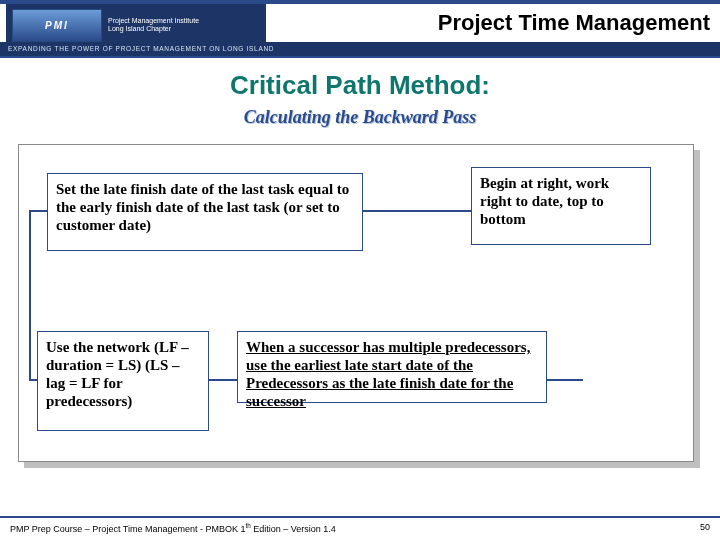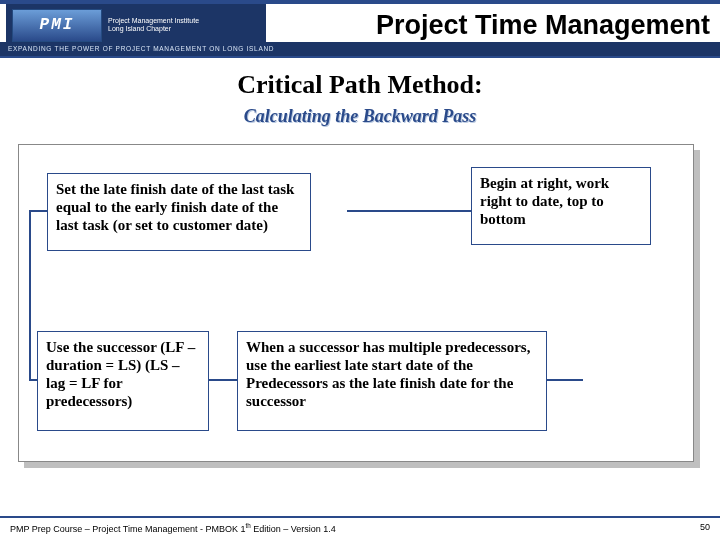--- a/index.html
+++ b/index.html
@@ -2,36 +2,36 @@
 <html><head>
 <meta charset="utf-8">
 <style>
   * { box-sizing: border-box; }
   html, body { margin:0; padding:0; }
   body { width:720px; height:540px; font-family: Verdana, Arial, sans-serif; background:#fff; color:#000; position:relative; }
   .header { position:relative; height:56px; }
   .header-topbar { height:4px; background:#2a4a8a; }
   .header-main { height:42px; position:relative; }
   .logo-area { position:absolute; left:6px; top:0; width:260px; height:42px; background:#1c3566; color:#fff; font-size:8px; display:flex; align-items:center; }
-  .logo-box { width:90px; height:33px; margin:0 6px; background:linear-gradient(#6b9dd8,#2a4a8a); border:1px solid #244a80; display:flex; align-items:center; justify-content:center; font-weight:bold; font-style:italic; font-size:16px; letter-spacing:2px; font-family:Liberation Mono, monospace; }
+  .logo-box { width:90px; height:33px; margin:0 6px; background:linear-gradient(#6b9dd8,#2a4a8a); border:1px solid #244a80; display:flex; align-items:center; justify-content:center; font-weight:bold; font-style:italic; font-size:10px; letter-spacing:2px; font-family:Liberation Sans, sans-serif; }
   .logo-text { font-size:7px; line-height:1.1; }
-  .header-title { position:absolute; right:10px; top:6px; font-weight:bold; font-size:27px; color:#000; }
+  .header-title { position:absolute; right:10px; top:6px; font-weight:bold; font-size:22px; color:#000; }
   .header-tag { position:absolute; left:0; right:0; height:14px; top:42px; background:#1c3566; }
   .header-tag-inner { color:#d8e4f5; font-size:6.5px; letter-spacing:0.7px; line-height:14px; padding-left:8px; }
   .header-underline { position:absolute; left:0; right:0; top:56px; border-top:2px solid #2a4a8a; }
   .titles { text-align:center; margin-top:14px; }
-  .title1 { font-family:Liberation Serif, serif; font-size:26px; font-weight:bold; color:#000000; }
+  .title1 { font-family:Liberation Sans, sans-serif; font-size:26px; font-weight:bold; color:#0f766e; }
   .title2 { font-family:"Times New Roman",serif; font-size:18px; font-weight:bold; font-style:italic; color:#2a4a8a; text-shadow:1px 1px 0 #b8c8e0; margin-top:6px; }
   .panel-shadow { position:absolute; left:24px; top:150px; width:676px; height:318px; background:#bfbfbf; }
   .panel { position:absolute; left:18px; top:144px; width:676px; height:318px; background:#fff; border:1px solid #888; }
   .box { position:absolute; background:#fff; border:1.5px solid #2a4a8a; padding:6px 8px; font-family:"Times New Roman",serif; font-size:15px; line-height:1.2; font-weight:bold; }
-  .box-a { left:28px; top:28px; width:264px; height:78px; }
+  .box-a { left:28px; top:28px; width:316px; height:78px; }
   .box-b { left:452px; top:22px; width:180px; height:78px; }
   .box-c { left:18px; top:186px; width:172px; height:100px; }
-  .box-d { left:218px; top:186px; width:310px; height:100px; }
+  .box-d { left:218px; top:186px; width:310px; height:72px;text-decoration:underline; }
   .box-e { left:564px; top:190px; width:94px; height:96px; }
   .footer { position:absolute; left:0; right:0; bottom:4px; border-top:2px solid #2a4a8a; height:20px; font-size:9px; padding:4px 10px 0 10px; display:flex; justify-content:space-between; font-family:Arial,sans-serif; }
   .sup { font-size:0.7em; vertical-align:super; }
   .conn { position:absolute; background:#2a4a8a; }
 </style>
 </head>
 <body>
 
 <div class="header">
   <div class="header-topbar"></div>
@@ -62,21 +62,21 @@
   <div class="conn" style="left:10px; top:65px; width:18px; height:2px;"></div>
   <div class="conn" style="left:328px; top:65px; width:124px; height:2px;"></div>
   <div class="conn" style="left:10px; top:65px; width:2px; height:170px;"></div>
   <div class="conn" style="left:10px; top:234px; width:8px; height:2px;"></div>
   <div class="conn" style="left:190px; top:234px; width:28px; height:2px;"></div>
   <div class="conn" style="left:528px; top:234px; width:36px; height:2px;"></div>
 
   <div class="box box-a"><span>Set the late finish date of the last task equal to the early finish date of the last task
  (or set to customer date)</span></div>
   <div class="box box-b"><span>Begin at right, work right to date, top to bottom</span></div>
-  <div class="box box-c"><span>Use the successor
+  <div class="box box-c"><span>Use the network
 (LF – duration = LS)
 (LS – lag = LF for predecessors)</span></div>
   <div class="box box-d"><span>When a successor has multiple predecessors, use the earliest late start date of the Predecessors as the late finish date for the successor</span></div>
 </div>
 
 <div class="footer">
   <div>
     <span>PMP Prep Course – Project Time Management - PMBOK 1</span><span class="sup">th</span><span> Edition – Version 1.4</span>
   </div>
   <div>50</div>

